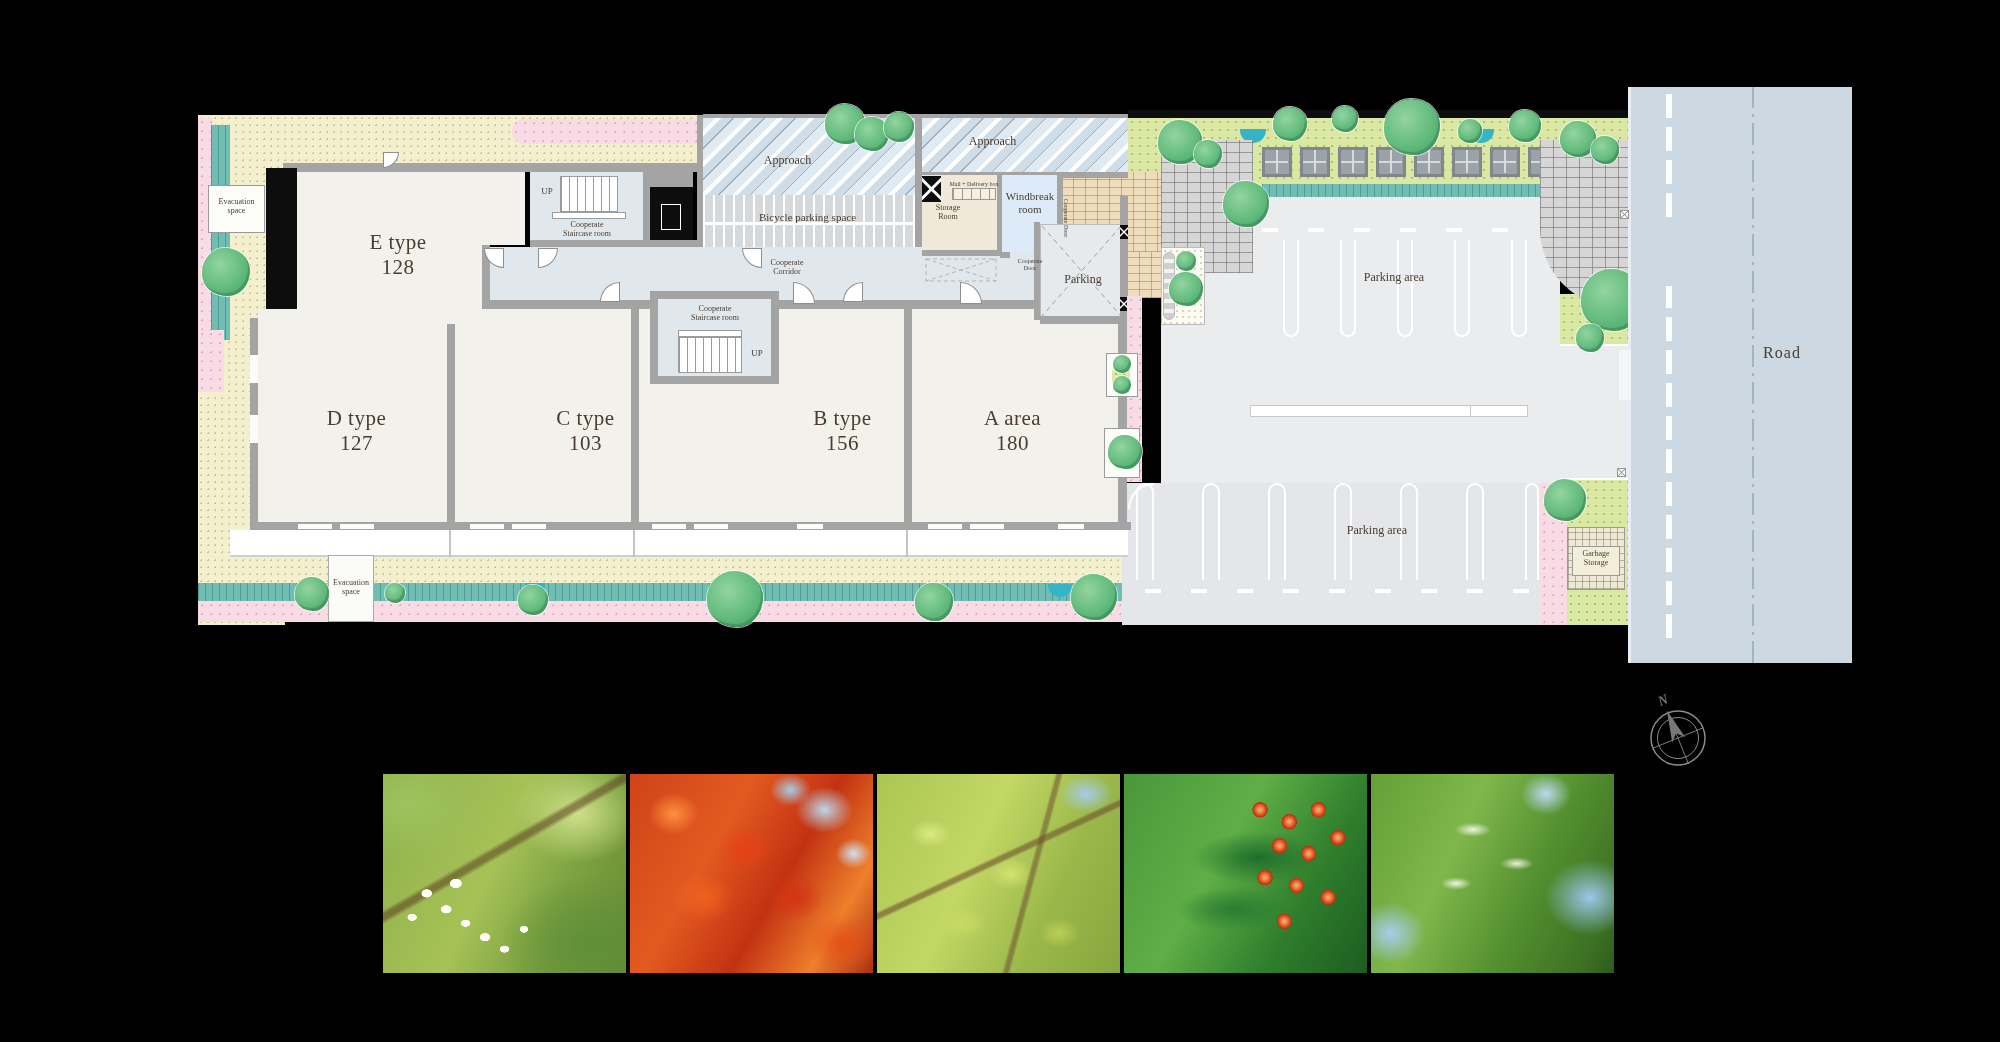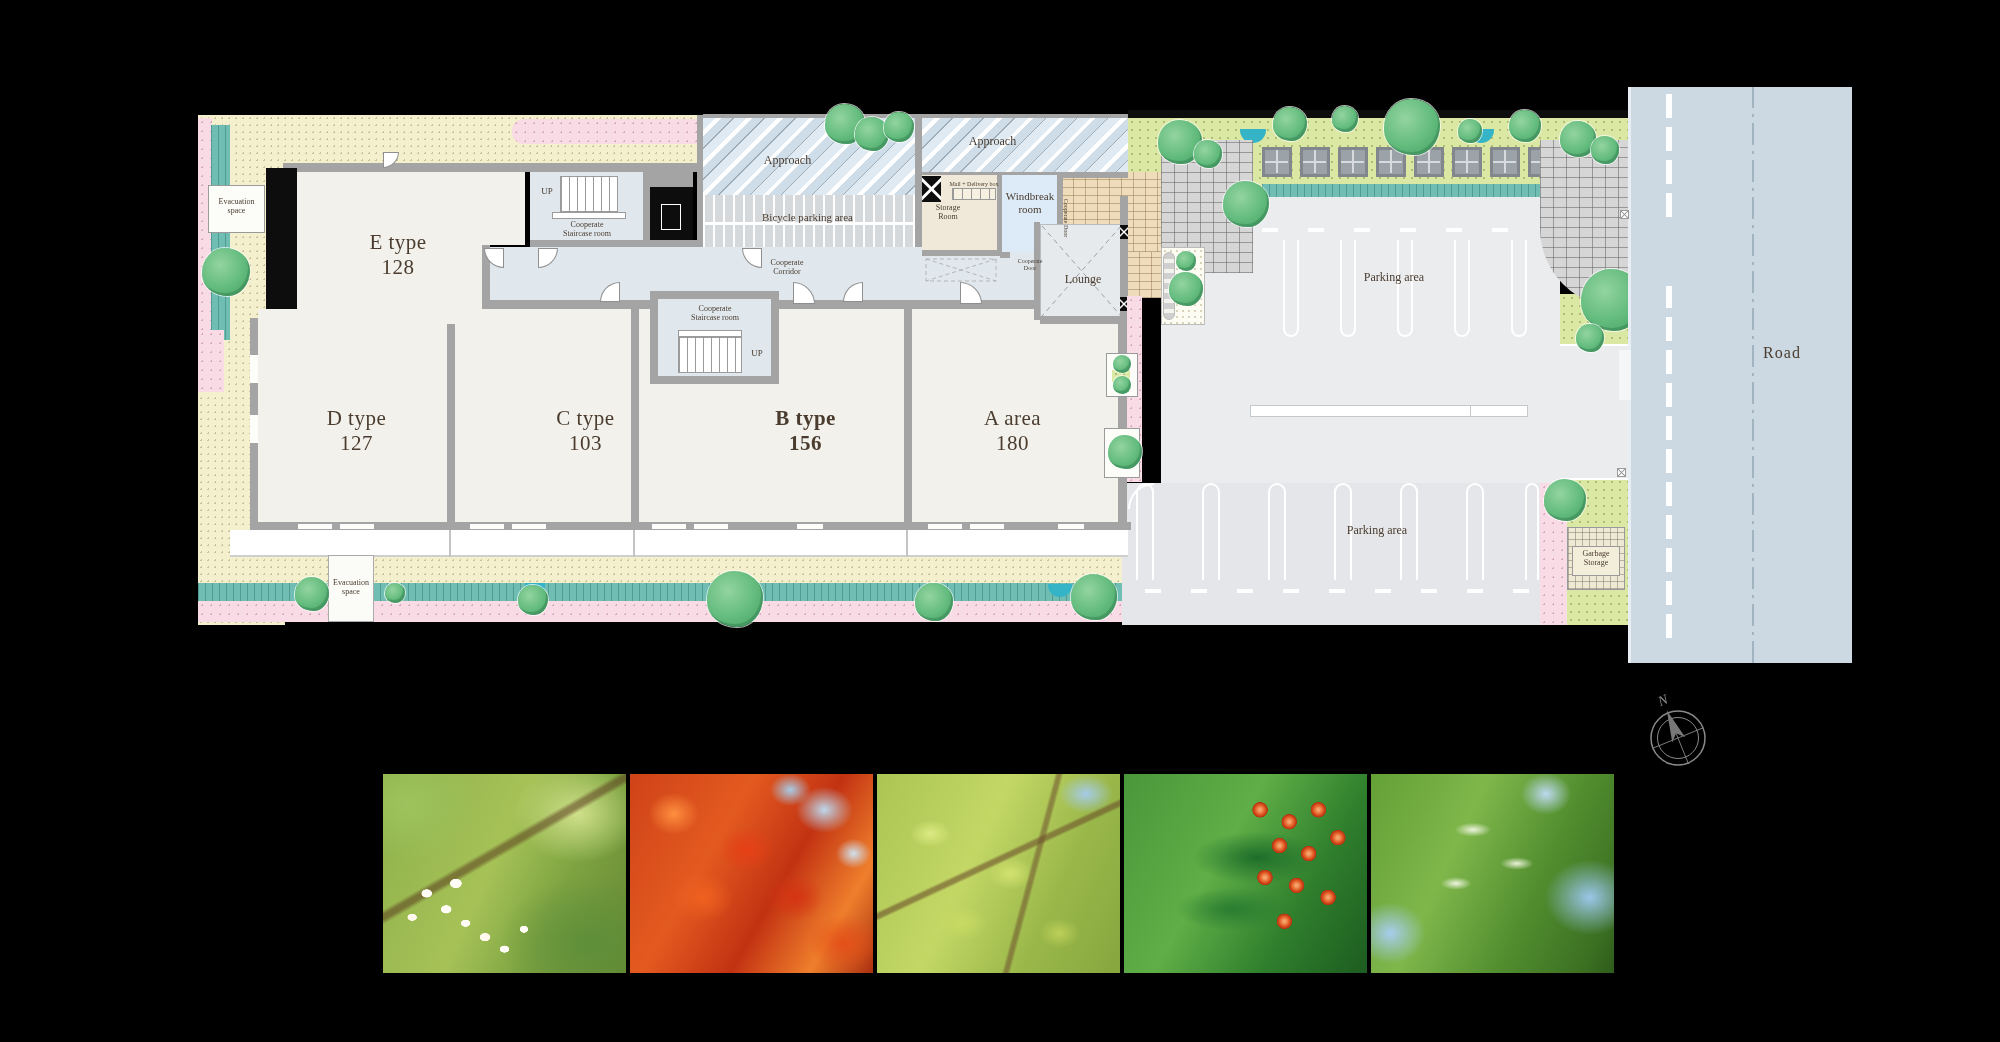--- a/index.html
+++ b/index.html
@@ -271,42 +271,42 @@
     <span>128</span>
   </div>
   <div class="lbl lbl-room" style="left:294px;top:406px;width:125px;">
     <span>D type</span>
     <span>127</span>
   </div>
   <div class="lbl lbl-room" style="left:523px;top:406px;width:125px;">
     <span>C type</span>
     <span>103</span>
   </div>
-  <div class="lbl lbl-room" style="left:743px;top:406px;width:125px;font-weight:bold;">
+  <div class="lbl lbl-room" style="left:780px;top:406px;width:125px;">
     <span>B type</span>
     <span>156</span>
   </div>
   <div class="lbl lbl-room" style="left:950px;top:406px;width:125px;">
     <span>A area</span>
     <span>180</span>
   </div>
   <div class="lbl" style="left:536px;top:186px;width:22px;font-size:9px;">UP</div>
   <div class="lbl" style="left:556px;top:220px;width:62px;font-size:8px;">Cooperate Staircase room</div>
   <div class="lbl" style="left:684px;top:304px;width:62px;font-size:8px;">Cooperate Staircase room</div>
   <div class="lbl" style="left:746px;top:348px;width:22px;font-size:9px;">UP</div>
   <div class="lbl" style="left:762px;top:258px;width:50px;font-size:8px;">Cooperate Corridor</div>
   <div class="lbl" style="left:745px;top:153px;width:85px;font-size:12px;">Approach</div>
   <div class="lbl" style="left:950px;top:134px;width:85px;font-size:12px;">Approach</div>
-  <div class="lbl" style="left:735px;top:211px;width:145px;font-size:11px;">Bicycle parking area</div>
+  <div class="lbl" style="left:735px;top:211px;width:145px;font-size:11px;">Bicycle parking space</div>
   <div class="lbl" style="left:927px;top:203px;width:42px;font-size:8px;">Storage Room</div>
   <div class="lbl" style="left:948px;top:181px;width:52px;font-size:6px;white-space:nowrap;">Mail + Delivery box</div>
   <div class="lbl" style="left:1002px;top:190px;width:56px;font-size:11px;">Windbreak room</div>
   <div class="lbl" style="left:1011px;top:258px;width:38px;font-size:6px;">Cooperate Door</div>
   <div class="lbl" style="left:1069px;top:198px;width:40px;font-size:6px;transform:rotate(90deg);transform-origin:0 0;">Cooperate Door</div>
-  <div class="lbl" style="left:1048px;top:272px;width:70px;font-size:12px;">Lounge</div>
+  <div class="lbl" style="left:1048px;top:272px;width:70px;font-size:12px;">Parking</div>
   <div class="lbl" style="left:1334px;top:270px;width:120px;font-size:12px;">Parking area</div>
   <div class="lbl" style="left:1317px;top:523px;width:120px;font-size:12px;">Parking area</div>
   <div class="lbl" style="left:1572px;top:549px;width:48px;font-size:8px;">Garbage Storage</div>
   <div class="lbl" style="left:1742px;top:344px;width:80px;font-size:16px;letter-spacing:1px;">Road</div>
 
   <div class="photo" style="left:383px;background-image:
     radial-gradient(9px 7px at 18% 60%,#fffdf5 55%,transparent 62%),
     radial-gradient(9px 7px at 26% 68%,#fffdf5 55%,transparent 62%),
     radial-gradient(8px 6px at 34% 75%,#fffdf5 55%,transparent 62%),
     radial-gradient(9px 7px at 42% 82%,#fff8ec 55%,transparent 62%),

